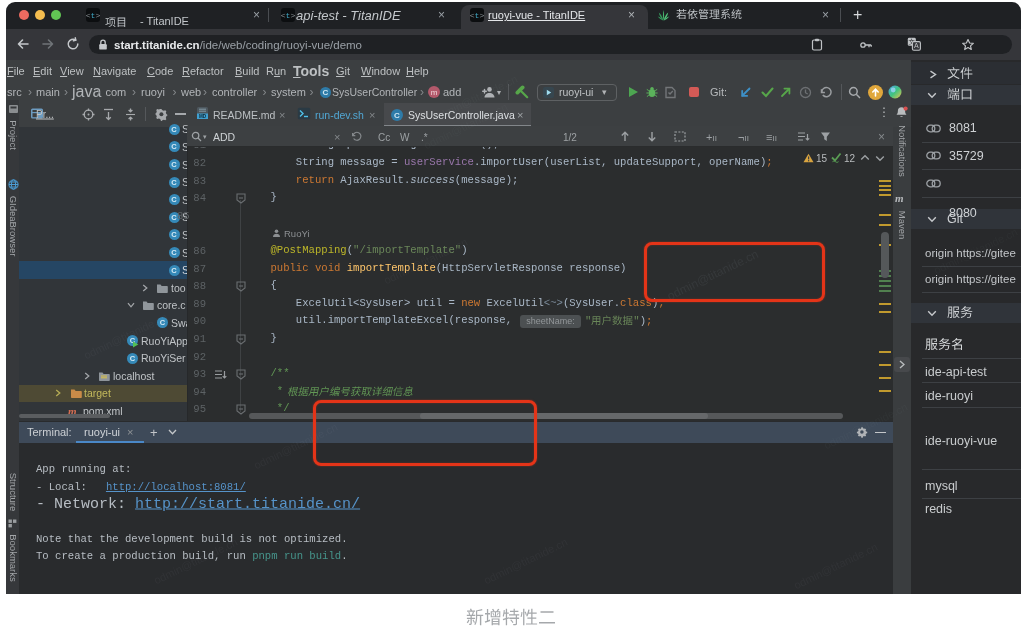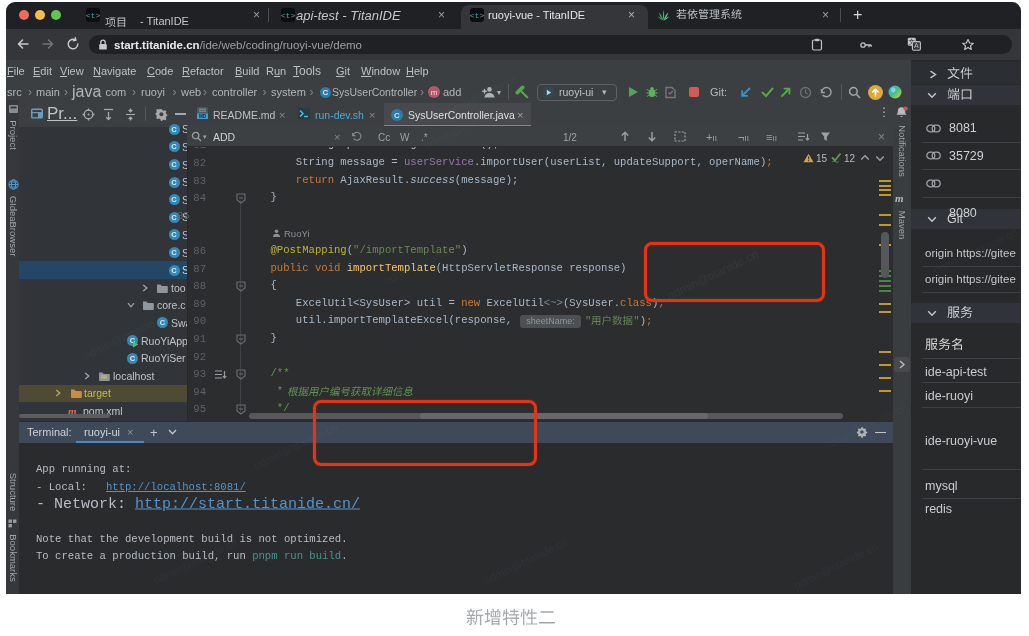--- a/index.html
+++ b/index.html
@@ -27,21 +27,21 @@
 <div class="ab" style="left:268px;top:8px;width:1px;height:14px;background:#4a4d51"></div>
 <div class="ab" style="left:281px;top:8px;width:14px;height:14px;background:#0c0e10;border-radius:3px;display:flex;align-items:center;justify-content:center">
     <span style="font-family:'Liberation Mono',monospace;font-size:8px;color:#8a9296">&lt;<span style="color:#3fa7c4">t</span>&gt;</span>
   </div>
 <div class="ab" style="left:296px;top:15px;transform:translateY(-50%);font-size:13px;color:#c3c7cb;white-space:pre;font-style:italic;">api-test - TitanIDE</div>
 <div class="ab" style="left:438px;top:15px;transform:translateY(-50%);font-size:12px;color:#9aa0a6;white-space:pre;">×</div>
 <div class="ab" style="left:461px;top:5px;width:187px;height:24px;background:#35363a;border-radius:8px 8px 0 0"></div>
 <div class="ab" style="left:470px;top:8px;width:14px;height:14px;background:#0c0e10;border-radius:3px;display:flex;align-items:center;justify-content:center">
     <span style="font-family:'Liberation Mono',monospace;font-size:8px;color:#8a9296">&lt;<span style="color:#3fa7c4">t</span>&gt;</span>
   </div>
-<div class="ab" style="left:488px;top:15px;transform:translateY(-50%);font-size:11px;color:#e4e6e9;white-space:pre;">ruoyi-vue - TitanIDE</div>
+<div class="ab" style="left:488px;top:15px;transform:translateY(-50%);font-size:11px;color:#e4e6e9;white-space:pre;text-decoration:underline;">ruoyi-vue - TitanIDE</div>
 <div class="ab" style="left:628px;top:15px;transform:translateY(-50%);font-size:12px;color:#aeb2b6;white-space:pre;">×</div>
 <div class="ab" style="left:656px;top:8px;">
     <svg width="15" height="14" viewBox="0 0 15 14">
       <g>
         <path d="M7.5 12.5C6.7 9 6.7 5.5 7.5 2 8.3 5.5 8.3 9 7.5 12.5Z" fill="#46b36b"></path>
         <path d="M7 12.2C4.8 10.3 3.4 7.8 2.8 4.5 5.2 6.5 6.5 9 7.2 12Z" fill="#35995c"></path>
         <path d="M8 12.2C10.2 10.3 11.6 7.8 12.2 4.5 9.8 6.5 8.5 9 7.8 12Z" fill="#52c47a"></path>
         <path d="M7.2 12.6C5.2 11.9 3.2 10.5 1.7 8.6 4.1 9.2 5.9 10.5 7.4 12.4Z" fill="#35995c"></path>
         <path d="M7.8 12.6C9.8 11.9 11.8 10.5 13.3 8.6 10.9 9.2 9.1 10.5 7.6 12.4Z" fill="#52c47a"></path>
       </g>
@@ -107,21 +107,21 @@
   </div>
 <div class="ab" style="left:6px;top:60px;width:905px;height:67px;background:#3c3f41"></div>
 <div class="ab" style="left:7px;top:70.5px;transform:translateY(-50%);font-size:11px;color:#bdc0c2;white-space:pre;"><span style="text-decoration:underline">F</span>ile</div>
 <div class="ab" style="left:33px;top:70.5px;transform:translateY(-50%);font-size:11px;color:#bdc0c2;white-space:pre;"><span style="text-decoration:underline">E</span>dit</div>
 <div class="ab" style="left:60px;top:70.5px;transform:translateY(-50%);font-size:11px;color:#bdc0c2;white-space:pre;"><span style="text-decoration:underline">V</span>iew</div>
 <div class="ab" style="left:93px;top:70.5px;transform:translateY(-50%);font-size:11px;color:#bdc0c2;white-space:pre;"><span style="text-decoration:underline">N</span>avigate</div>
 <div class="ab" style="left:147px;top:70.5px;transform:translateY(-50%);font-size:11px;color:#bdc0c2;white-space:pre;"><span style="text-decoration:underline">C</span>ode</div>
 <div class="ab" style="left:182px;top:70.5px;transform:translateY(-50%);font-size:11px;color:#bdc0c2;white-space:pre;"><span style="text-decoration:underline">R</span>efactor</div>
 <div class="ab" style="left:235px;top:70.5px;transform:translateY(-50%);font-size:11px;color:#bdc0c2;white-space:pre;"><span style="text-decoration:underline">B</span>uild</div>
 <div class="ab" style="left:266px;top:70.5px;transform:translateY(-50%);font-size:11px;color:#bdc0c2;white-space:pre;">R<span style="text-decoration:underline">u</span>n</div>
-<div class="ab" style="left:293px;top:70.5px;transform:translateY(-50%);font-size:12px;color:#bdc0c2;white-space:pre;"><span style="text-decoration:underline">T</span>ools</div>
+<div class="ab" style="left:293px;top:70.5px;transform:translateY(-50%);font-size:14px;color:#bdc0c2;white-space:pre;font-weight:bold;"><span style="text-decoration:underline">T</span>ools</div>
 <div class="ab" style="left:336px;top:70.5px;transform:translateY(-50%);font-size:11px;color:#bdc0c2;white-space:pre;"><span style="text-decoration:underline">G</span>it</div>
 <div class="ab" style="left:361px;top:70.5px;transform:translateY(-50%);font-size:11px;color:#bdc0c2;white-space:pre;"><span style="text-decoration:underline">W</span>indow</div>
 <div class="ab" style="left:406px;top:70.5px;transform:translateY(-50%);font-size:11px;color:#bdc0c2;white-space:pre;"><span style="text-decoration:underline">H</span>elp</div>
 <div class="ab" style="left:7px;top:92px;transform:translateY(-50%);font-size:11px;color:#b2b5b8;white-space:pre;">src</div>
 <div class="ab" style="left:36px;top:92px;transform:translateY(-50%);font-size:11px;color:#b2b5b8;white-space:pre;">main</div>
 <div class="ab" style="left:72px;top:92px;transform:translateY(-50%);font-size:16px;color:#b2b5b8;white-space:pre;">java</div>
 <div class="ab" style="left:105.5px;top:92px;transform:translateY(-50%);font-size:11px;color:#b2b5b8;white-space:pre;">com</div>
 <div class="ab" style="left:141px;top:92px;transform:translateY(-50%);font-size:11px;color:#b2b5b8;white-space:pre;">ruoyi</div>
 <div class="ab" style="left:181px;top:92px;transform:translateY(-50%);font-size:11px;color:#b2b5b8;white-space:pre;">web</div>
 <div class="ab" style="left:212px;top:92px;transform:translateY(-50%);font-size:11px;color:#b2b5b8;white-space:pre;">controller</div>
@@ -249,21 +249,21 @@
       <circle cx="5.2" cy="5" r="2.4" fill="#9fd4f5" opacity="0.8"></circle>
     </svg>
   </div>
 <div class="ab" style="left:30px;top:107px;">
     <svg width="14" height="13" viewBox="0 0 14 13">
       <rect x="1" y="1.5" width="12" height="10" rx="1.5" fill="#6d9cc1"></rect>
       <rect x="2.5" y="3" width="9" height="2" fill="#3c3f41"></rect>
       <rect x="2.5" y="6.2" width="5.5" height="4" fill="#3c3f41"></rect>
     </svg>
   </div>
-<div class="ab" style="left:47px;top:114px;transform:translateY(-50%);font-size:17px;color:#c0c3c5;white-space:pre;text-decoration:underline;">Pr...</div>
+<div class="ab" style="left:36px;top:114px;transform:translateY(-50%);font-size:10px;color:#c0c3c5;white-space:pre;text-decoration:underline;">Pr...</div>
 <div class="ab" style="left:82px;top:108px;">
     <svg width="13" height="13" viewBox="0 0 13 13" fill="none" stroke="#a6a9ac" stroke-width="1.3">
       <circle cx="6.5" cy="6.5" r="4.3"></circle>
       <circle cx="6.5" cy="6.5" r="1" fill="#a6a9ac" stroke="none"></circle>
       <path d="M6.5 0.5v2.6M6.5 9.9v2.6M0.5 6.5h2.6M9.9 6.5h2.6"></path>
     </svg>
   </div>
 <div class="ab" style="left:102px;top:108px;">
     <svg width="13" height="13" viewBox="0 0 13 13" stroke="#a6a9ac" stroke-width="1.3" fill="none">
       <path d="M2 1.5h9"></path>

